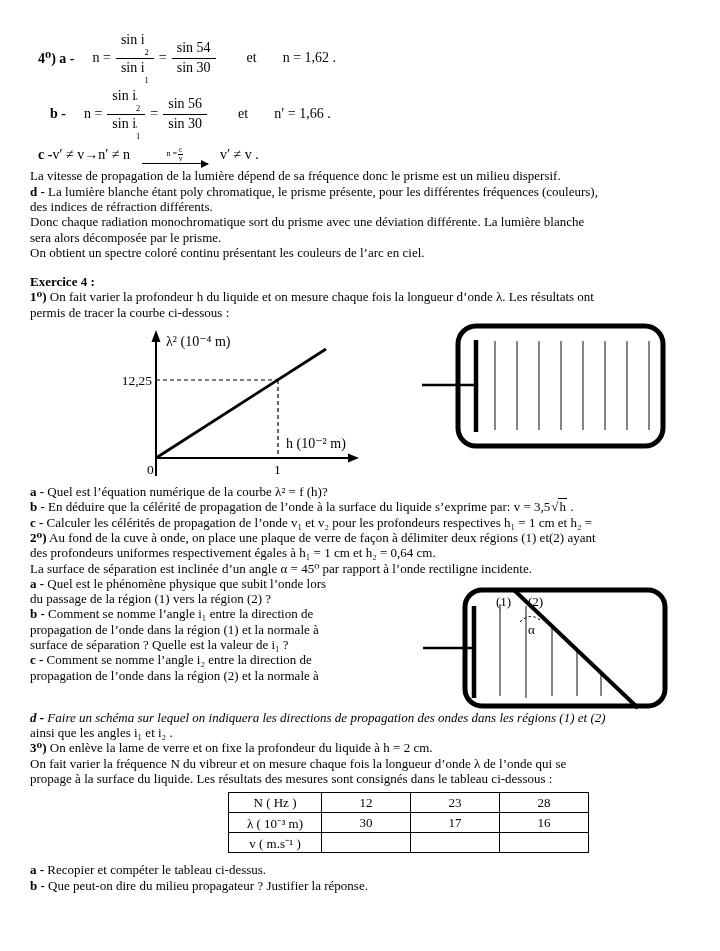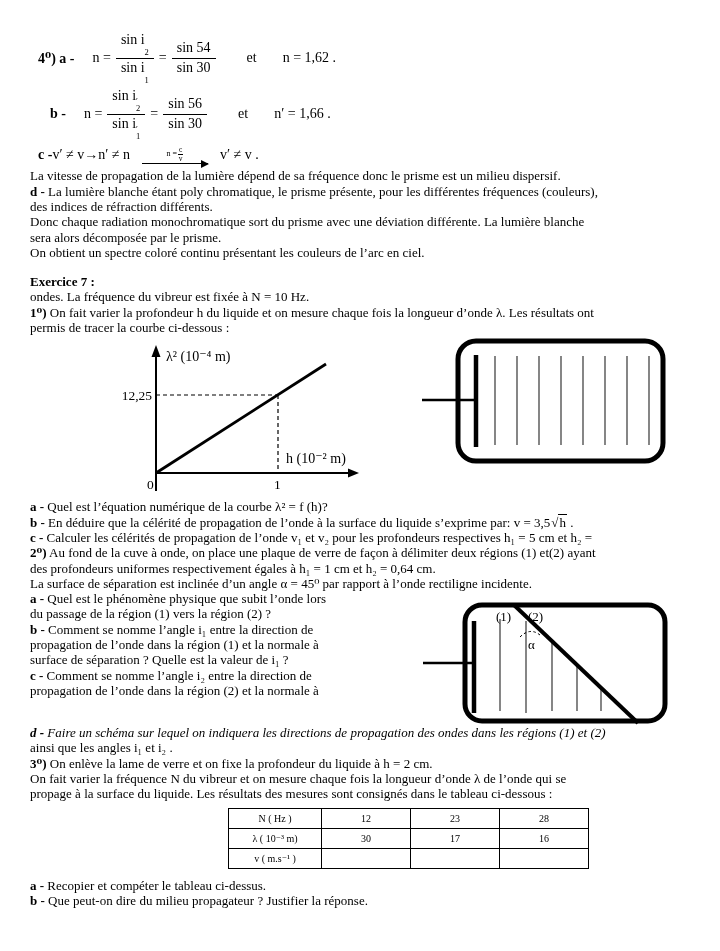--- a/index.html
+++ b/index.html
@@ -41,21 +41,21 @@
   .gsvg{position:absolute;left:78px;top:8px;}
   .t1svg{position:absolute;left:392px;top:2px;}
 
   
   .wrapblock{overflow:visible;}
   .t2svg{float:right;margin:8px 18px 0 8px;}
   .clearr{clear:right;font-style:italic;}
 
   
   table.meas{border-collapse:collapse;margin:6px 0 9px 198px;}
-  table.meas td{border:1px solid #000;text-align:center;font-size:10px;height:19px;padding:0 2px;}
+  table.meas td{border:1px solid #000;text-align:center;font-size:13px;height:19px;padding:0 2px;font-family:Liberation Serif, serif;}
   td.hcol{width:88px;}
   td.vcol{width:84px;}
 
   svg text{font-family:"Liberation Serif","DejaVu Serif",serif;fill:#000;}
 </style>
 </head>
 <body>
 
 <div class="page">
 
@@ -130,22 +130,21 @@
     <span>v′ ≠ v .</span>
   </div>
 
   <div class="line"><span>La vitesse de propagation de la lumière dépend de sa fréquence donc le prisme est un milieu dispersif.</span></div>
   <div class="line"><b>d -</b><span> La lumière blanche étant poly chromatique, le prisme présente, pour les différentes fréquences (couleurs),</span></div>
   <div class="line"><span>des indices de réfraction différents.</span></div>
   <div class="line"><span>Donc chaque radiation monochromatique sort du prisme avec une déviation différente. La lumière blanche</span></div>
   <div class="line"><span>sera alors décomposée par le prisme.</span></div>
   <div class="line"><span>On obtient un spectre coloré continu présentant les couleurs de l’arc en ciel.</span></div>
 
-  <div class="extitle">Exercice 7 :</div>
-  <div class="line"><span>ondes. La fréquence du vibreur est fixée à N = 10 Hz.</span></div>
+  <div class="extitle">Exercice 4 :</div>
   <div class="line"><b>1⁰)</b><span> On fait varier la profondeur h du liquide et on mesure chaque fois la longueur d’onde λ. Les résultats ont</span></div>
   <div class="line"><span>permis de tracer la courbe ci-dessous :</span></div>
 
   <div class="figrow">
     <svg class="gsvg" width="272" height="152" viewBox="0 0 272 152">
       <line x1="48" y1="148" x2="48" y2="10" stroke="#000" stroke-width="2"></line>
       <polygon points="43.5,14 48,2 52.5,14" fill="#000"></polygon>
       <line x1="48" y1="130" x2="242" y2="130" stroke="#000" stroke-width="2"></line>
       <polygon points="240,125.5 251,130 240,134.5" fill="#000"></polygon>
       <line x1="48" y1="130" x2="218" y2="21" stroke="#000" stroke-width="2.8"></line>
@@ -168,21 +167,21 @@
       <line x1="139" y1="19" x2="139" y2="108" stroke="#444" stroke-width="1.3"></line>
       <line x1="161" y1="19" x2="161" y2="108" stroke="#444" stroke-width="1.3"></line>
       <line x1="183" y1="19" x2="183" y2="108" stroke="#444" stroke-width="1.3"></line>
       <line x1="205" y1="19" x2="205" y2="108" stroke="#444" stroke-width="1.3"></line>
       <line x1="227" y1="19" x2="227" y2="108" stroke="#444" stroke-width="1.3"></line>
     </svg>
   </div>
 
   <div class="line"><b>a -</b><span> Quel est l’équation numérique de la courbe λ² = f (h)?</span></div>
   <div class="line"><b>b -</b><span> En déduire que la célérité de propagation de l’onde à la surface du liquide s’exprime par: v = 3,5</span><span class="radsign">√</span><span class="rad">h</span><span> .</span></div>
-  <div class="line"><b>c -</b><span> Calculer les célérités de propagation de l’onde v₁ et v₂ pour les profondeurs respectives h₁ = 5 cm et h₂ =</span></div>
+  <div class="line"><b>c -</b><span> Calculer les célérités de propagation de l’onde v₁ et v₂ pour les profondeurs respectives h₁ = 1 cm et h₂ =</span></div>
   <div class="line"><b>2⁰)</b><span> Au fond de la cuve à onde, on place une plaque de verre de façon à délimiter deux régions (1) et(2) ayant</span></div>
   <div class="line"><span>des profondeurs uniformes respectivement égales à h₁ = 1 cm et h₂ = 0,64 cm.</span></div>
   <div class="line"><span>La surface de séparation est inclinée d’un angle  α = 45⁰  par rapport à l’onde rectiligne incidente.</span></div>
 
   <div class="wrapblock">
     <svg class="t2svg" width="252" height="126" viewBox="0 0 252 126">
       <rect x="45" y="6" width="200" height="116" rx="17" ry="17" fill="none" stroke="#000" stroke-width="5"></rect>
       <line x1="3" y1="64" x2="54" y2="64" stroke="#000" stroke-width="2.6"></line>
       <line x1="54" y1="22" x2="54" y2="114" stroke="#000" stroke-width="4.5"></line>
       <line x1="80" y1="20" x2="80" y2="112" stroke="#444" stroke-width="1.3"></line>

